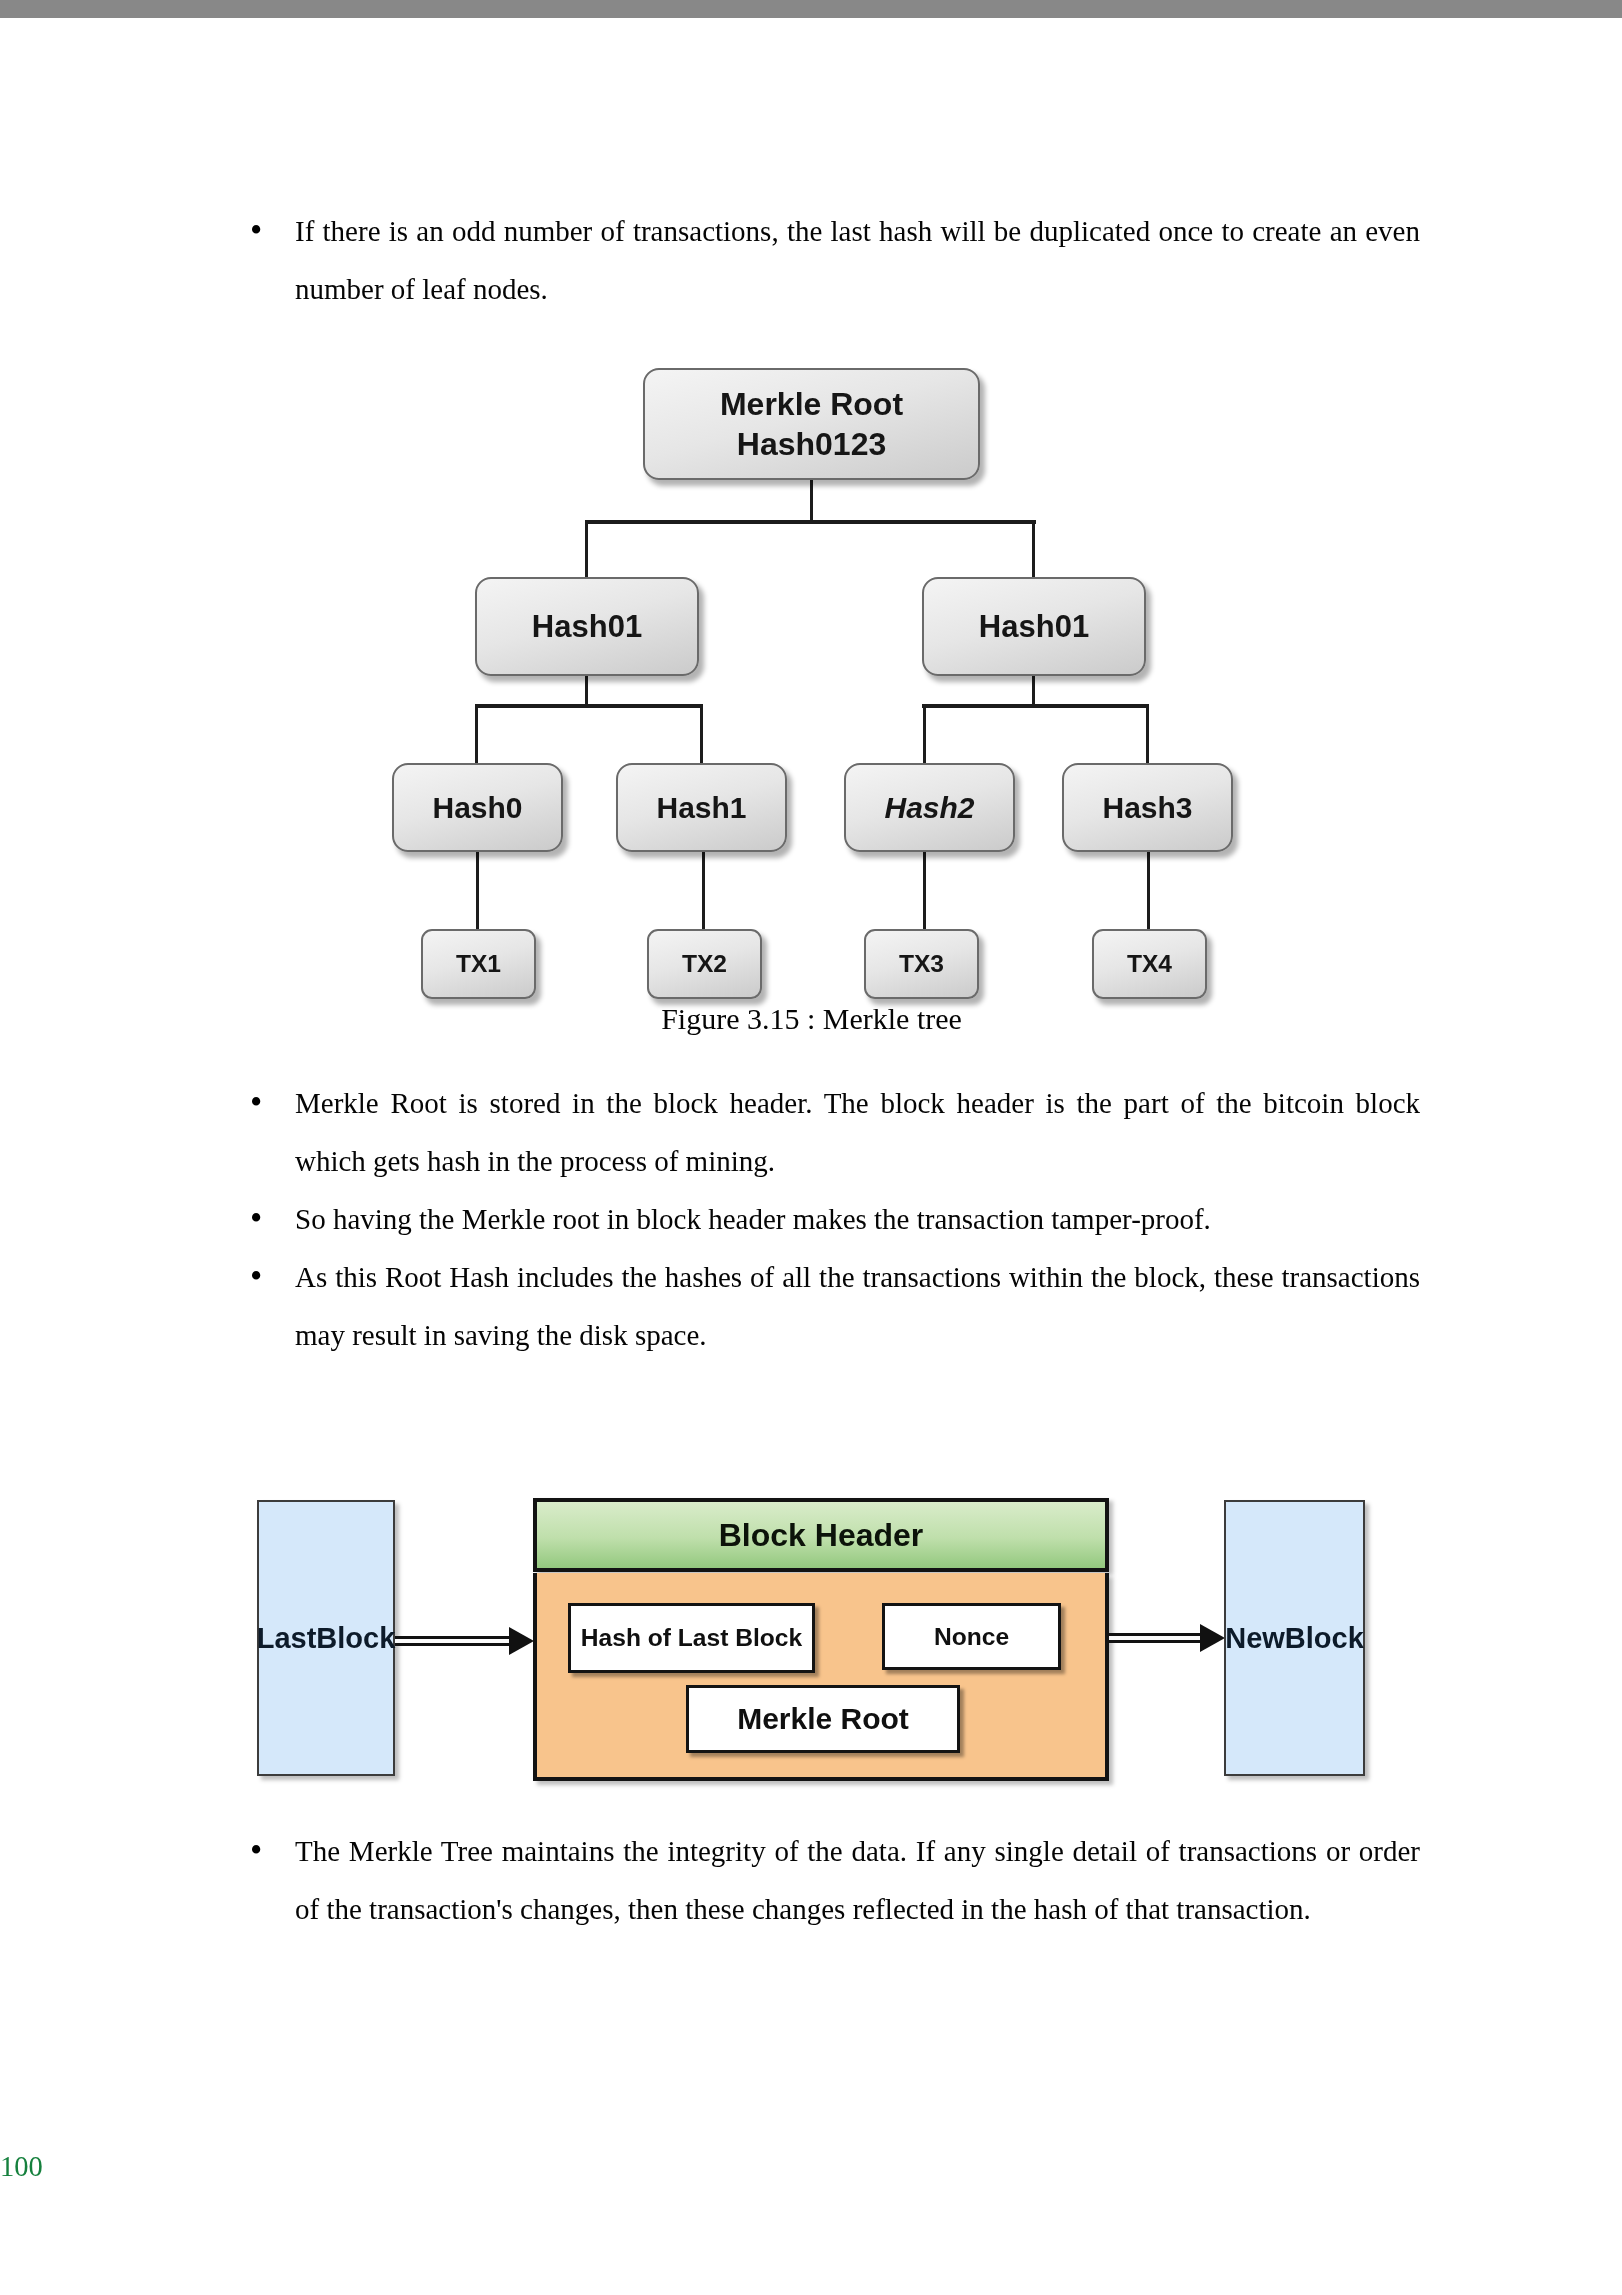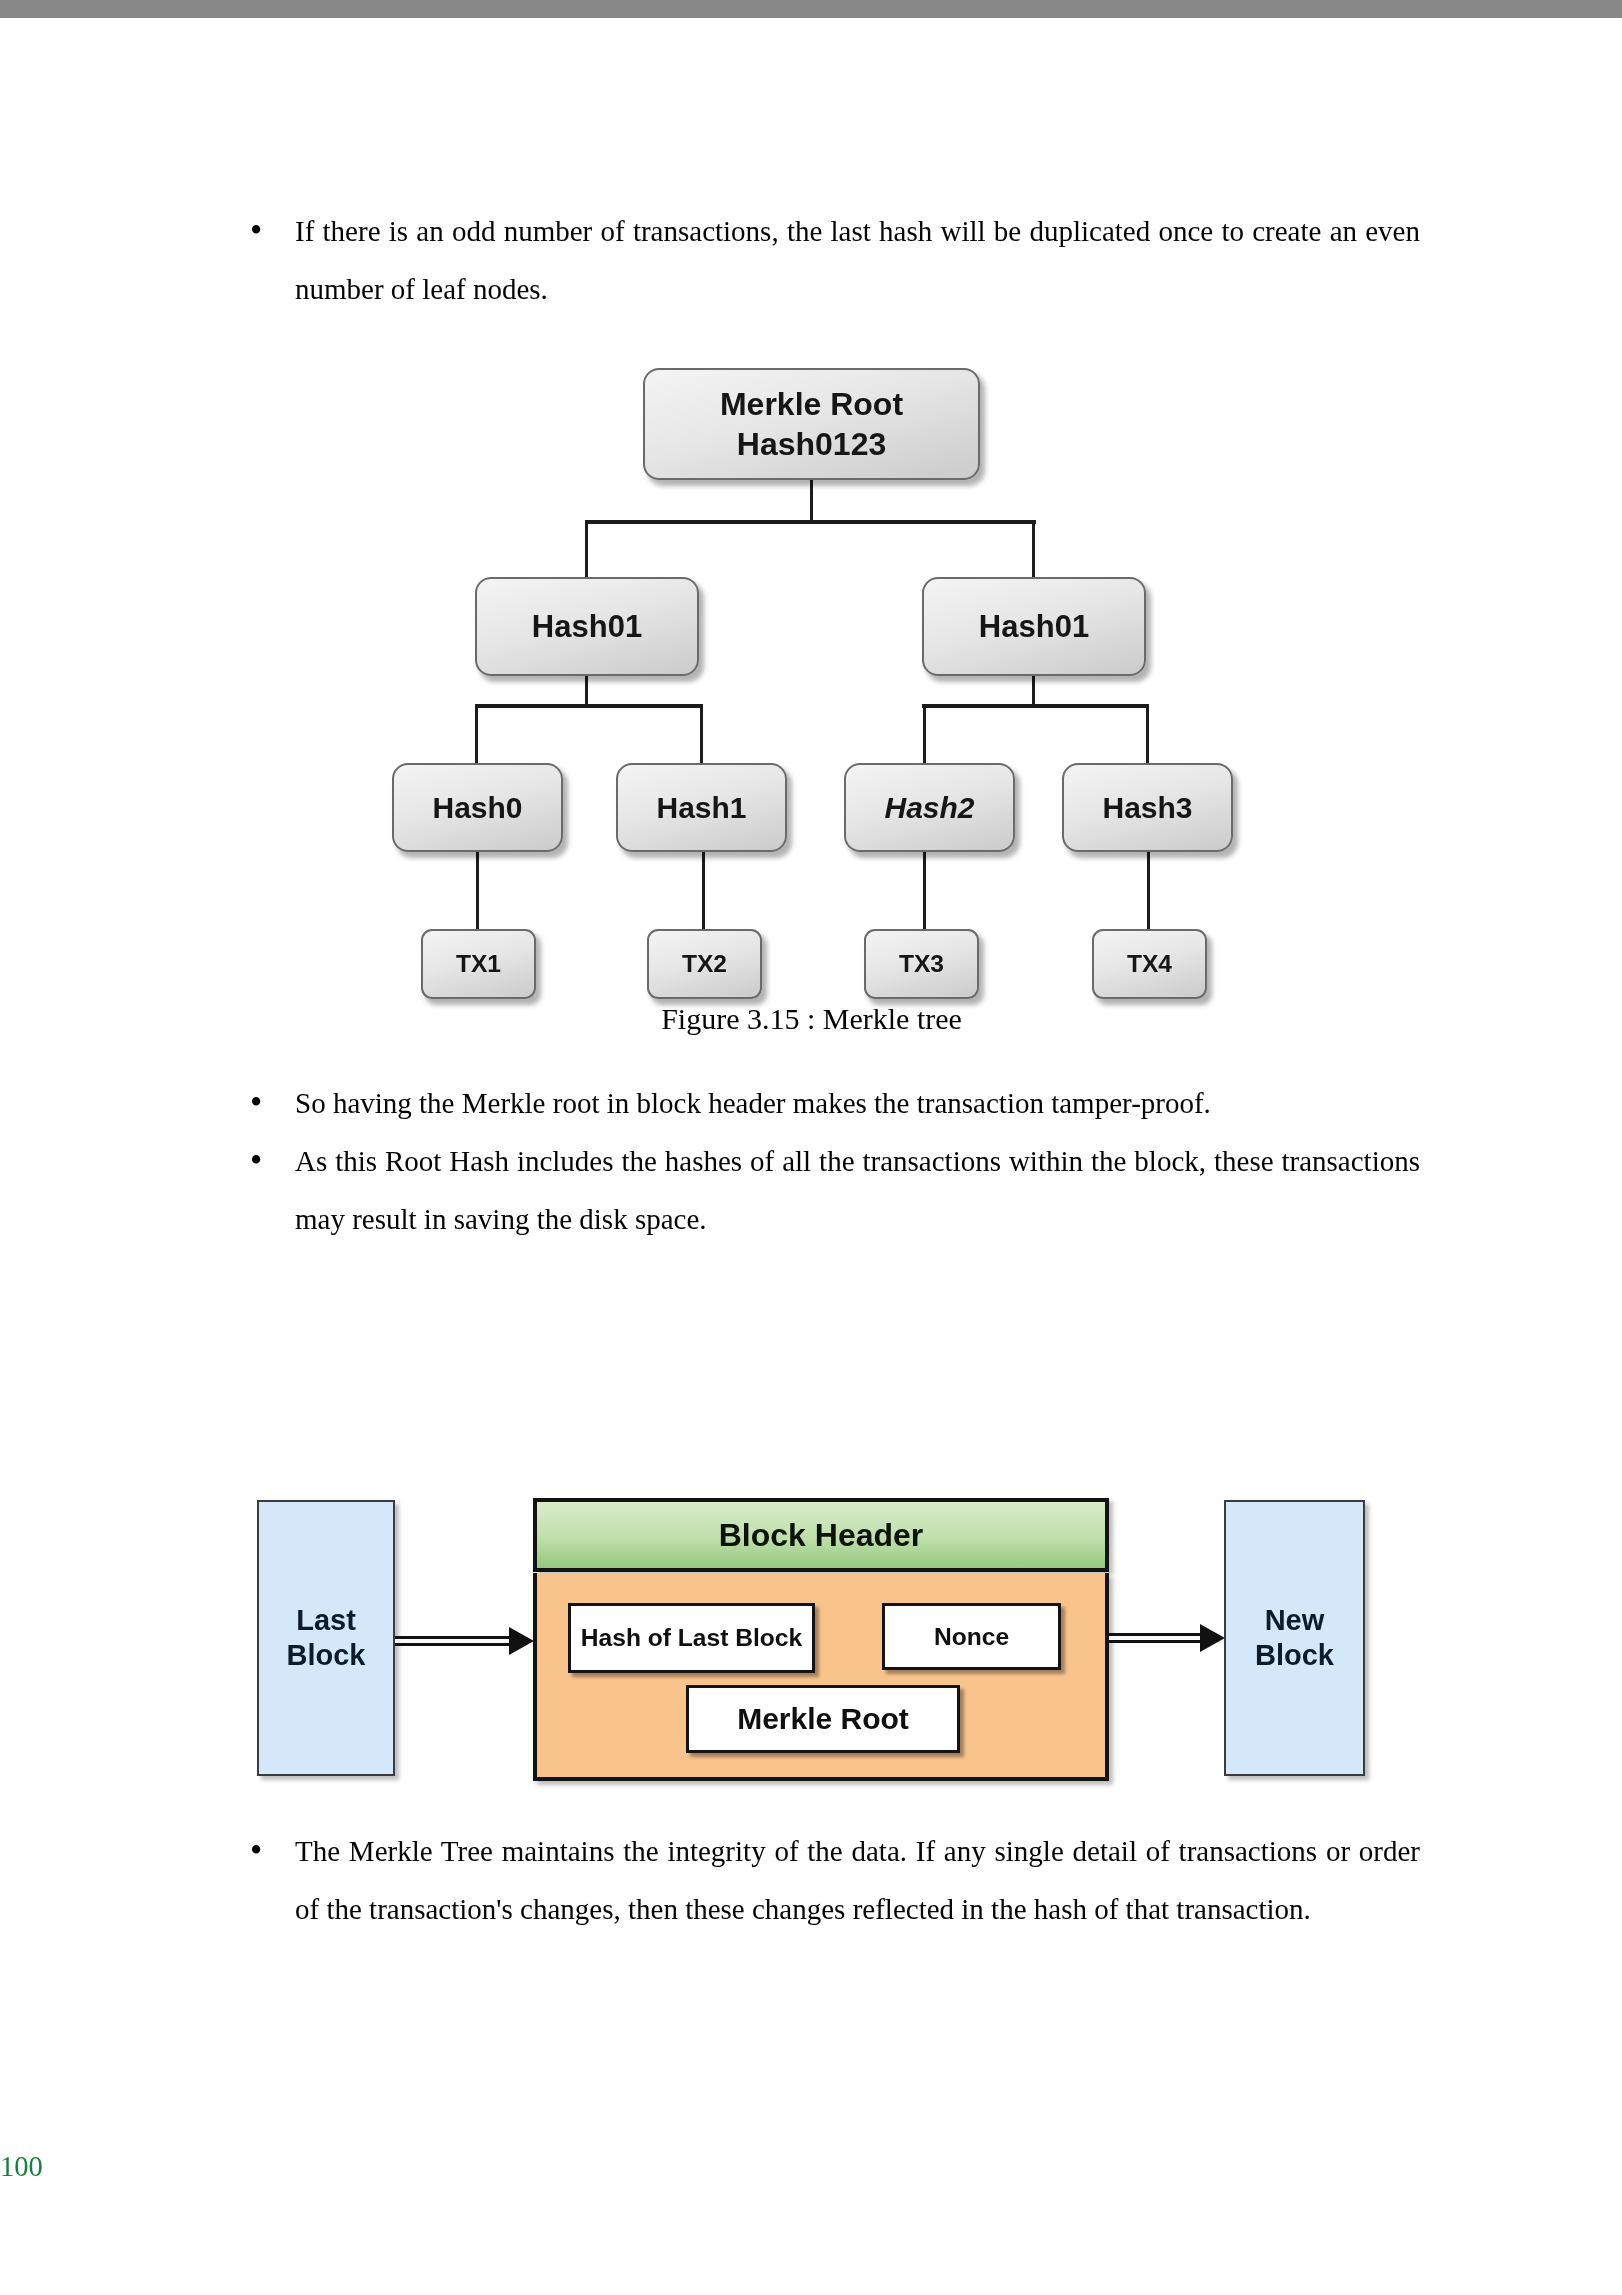--- a/index.html
+++ b/index.html
@@ -69,21 +69,21 @@
   .v-tx1{left:476px;top:834px;height:78px;}
   .v-tx2{left:702px;top:834px;height:78px;}
   .v-tx3{left:923px;top:834px;height:78px;}
   .v-tx4{left:1147px;top:834px;height:78px;}
 
   
   .side-block{
     position:absolute;top:1482px;width:138px;height:276px;
     background:#d5e8fa;border:2.4px solid #3c3c3c;box-sizing:border-box;
     box-shadow:4px 4px 4px rgba(0,0,0,0.25);
-    display:flex;flex-direction:column;align-items:center;justify-content:center;
+    display:flex;flex-direction:row;align-items:center;justify-content:center;
     font-family:"Liberation Sans", sans-serif;font-weight:bold;font-size:29px;line-height:35px;
     color:#0d1b2a;text-align:right;
   }
   .last-block{left:257px;}
   .new-block{left:1224px;width:141px;}
   .bh-header{
     position:absolute;left:533px;top:1480px;width:576px;height:74px;box-sizing:border-box;
     background:linear-gradient(to bottom,#d9ecca 0%,#bfdfab 55%,#93c87e 100%);
     border:4px solid #131313;
     display:flex;align-items:center;justify-content:center;
@@ -154,20 +154,21 @@
     <div class="gnode l3 h3">Hash3</div>
     <div class="gnode tx tx1">TX1</div>
     <div class="gnode tx tx2">TX2</div>
     <div class="gnode tx tx3">TX3</div>
     <div class="gnode tx tx4">TX4</div>
   </div>
 
   <div class="fig-caption fig1-caption">Figure 3.15 : Merkle tree</div>
 
   <ul class="bullets body-bullets">
+    <li>Merkle Root is stored in the block header. The block header is the part of the bitcoin block which gets hash in the process of mining.</li>
     <li>So having the Merkle root in block header makes the transaction tamper-proof.</li>
     <li>As this Root Hash includes the hashes of all the transactions within the block, these transactions may result in saving the disk space.</li>
   </ul>
 
   <div>
     <div class="side-block last-block">
       <span>Last</span>
       <span>Block</span>
     </div>
 

